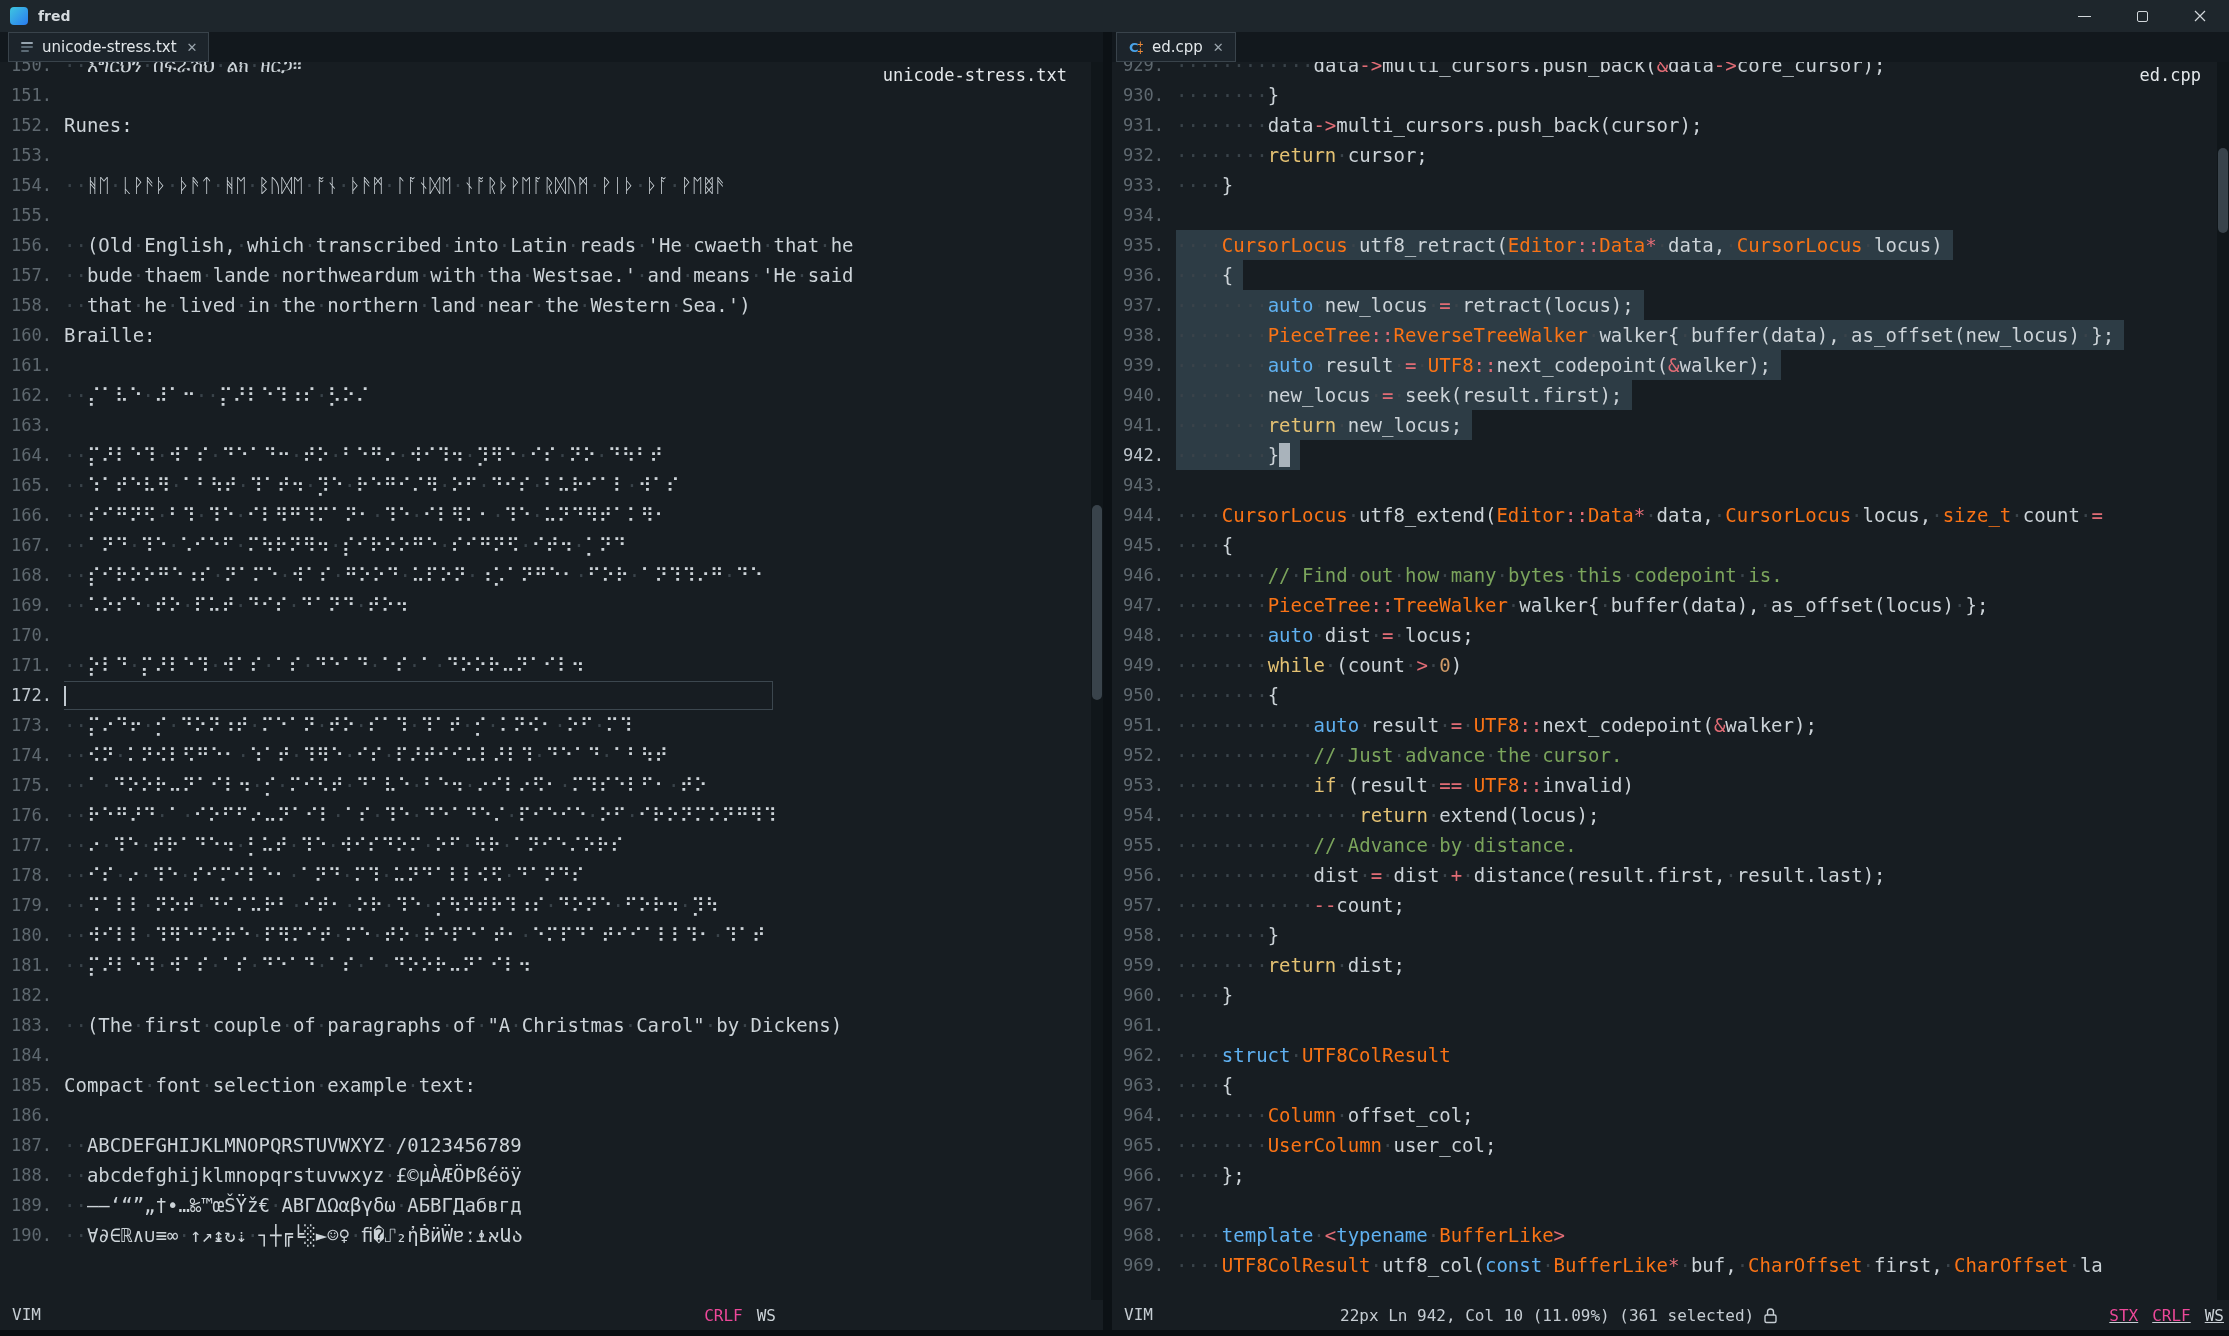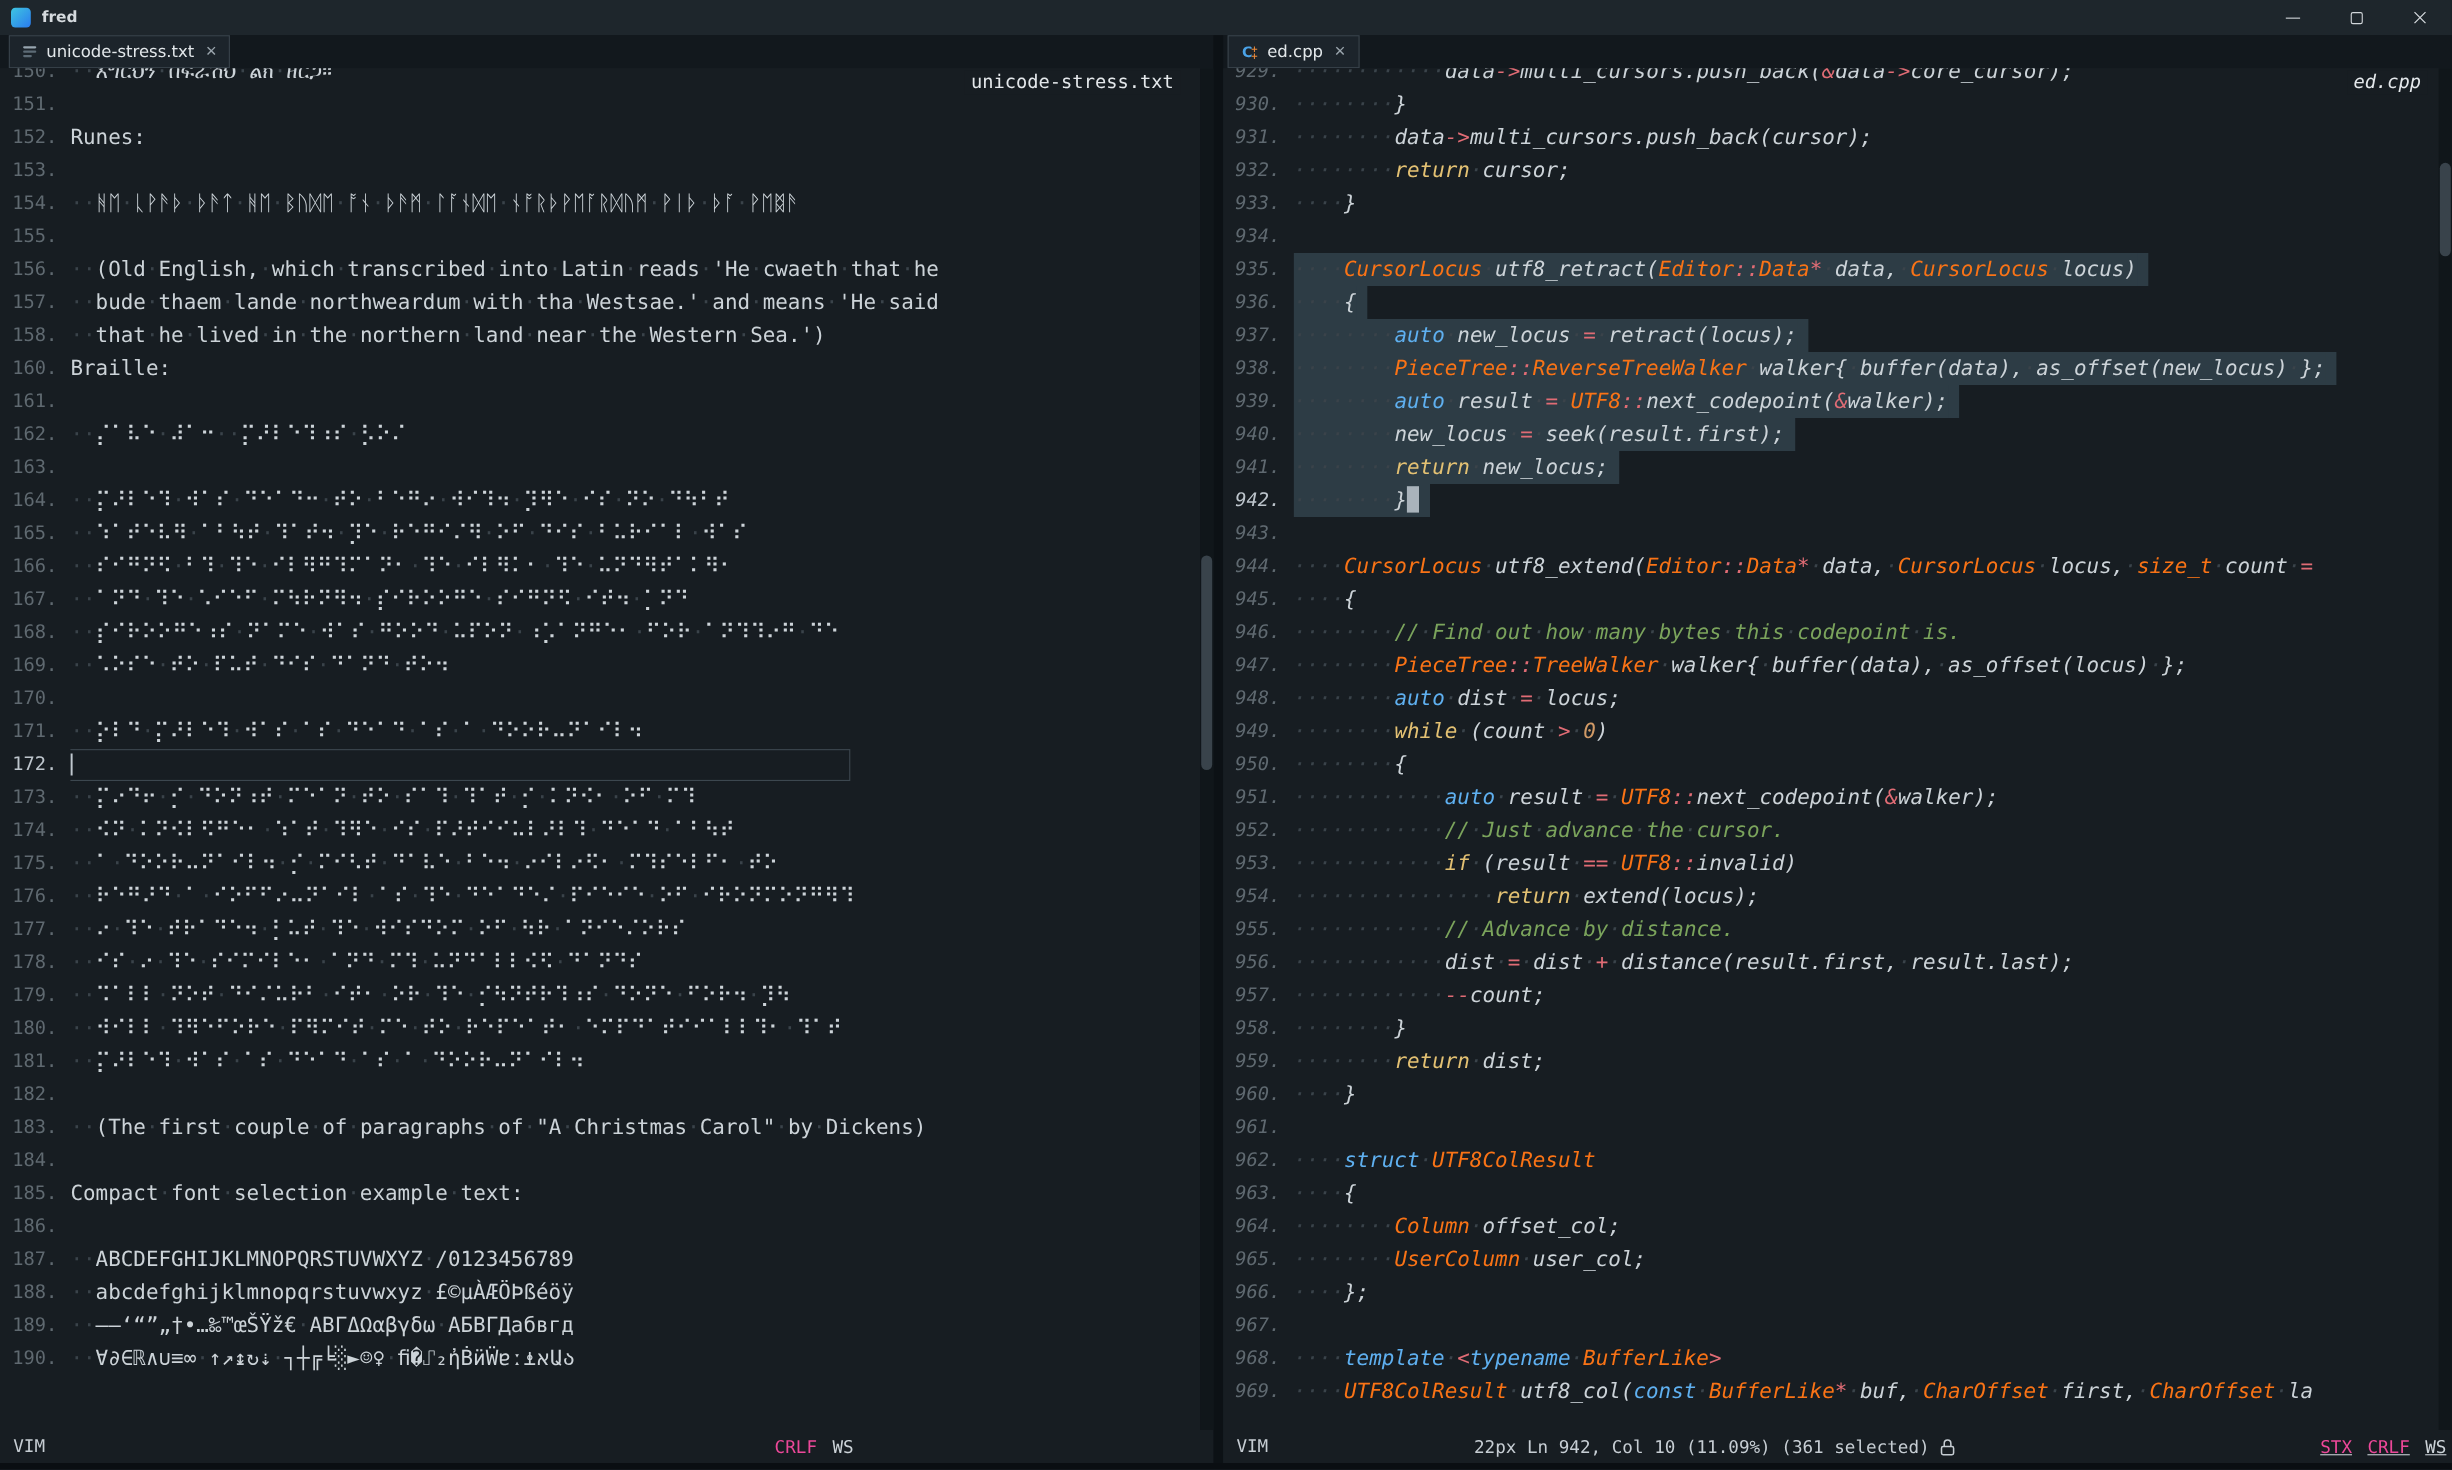--- a/index.html
+++ b/index.html
@@ -24,21 +24,21 @@
   .tabrow.tr-left { left:0; width:1103px; }
   .tabrow.tr-right { left:1112px; right:0; }
   .tab { position:absolute; bottom:0; height:30px; display:flex; align-items:center; gap:8px; padding:0 11px;
          background:#1c242b; border:1px solid #39434b; color:#e2e7ea;
          font-family:"DejaVu Sans",sans-serif; font-size:15px; }
   .tab .close { color:#9aa5ad; font-size:13px; margin-left:2px; }
   .divider { position:absolute; top:32px; bottom:6px; left:1103px; width:9px; background:#0c1115; }
   
   .pane { position:absolute; top:62px; bottom:36px; overflow:hidden; background:#171d22; }
   .pane.p-left { left:0; width:1103px;padding-left:38px; }
-  .pane.p-right { left:1112px; right:0;font-style:italic; }
+  .pane.p-right { left:1112px; right:0; }
   .lines { position:absolute; top:-12px; left:0; right:12px; }
   .line { display:flex; height:30px; line-height:30px; font-size:19px; white-space:pre; }
   .gutter { flex:none; width:52px; text-align:right; color:#5f6970; font-size:17px; }
   .line.cur .gutter { color:#bdc5cc; }
   .body { flex:1; margin-left:12px; position:relative; white-space:pre; overflow:hidden; }
   .content { display:inline-block; height:30px; }
   .line.sel .content { background:#2d3c45; box-shadow:10px 0 0 0 #2d3c45; }
   .line.outline .body::before { content:""; position:absolute; left:-5px; top:1px; width:712px; height:27px;
                                 border:1px solid #3c474f; pointer-events:none; }
   .ws { color:#3a434a; }

